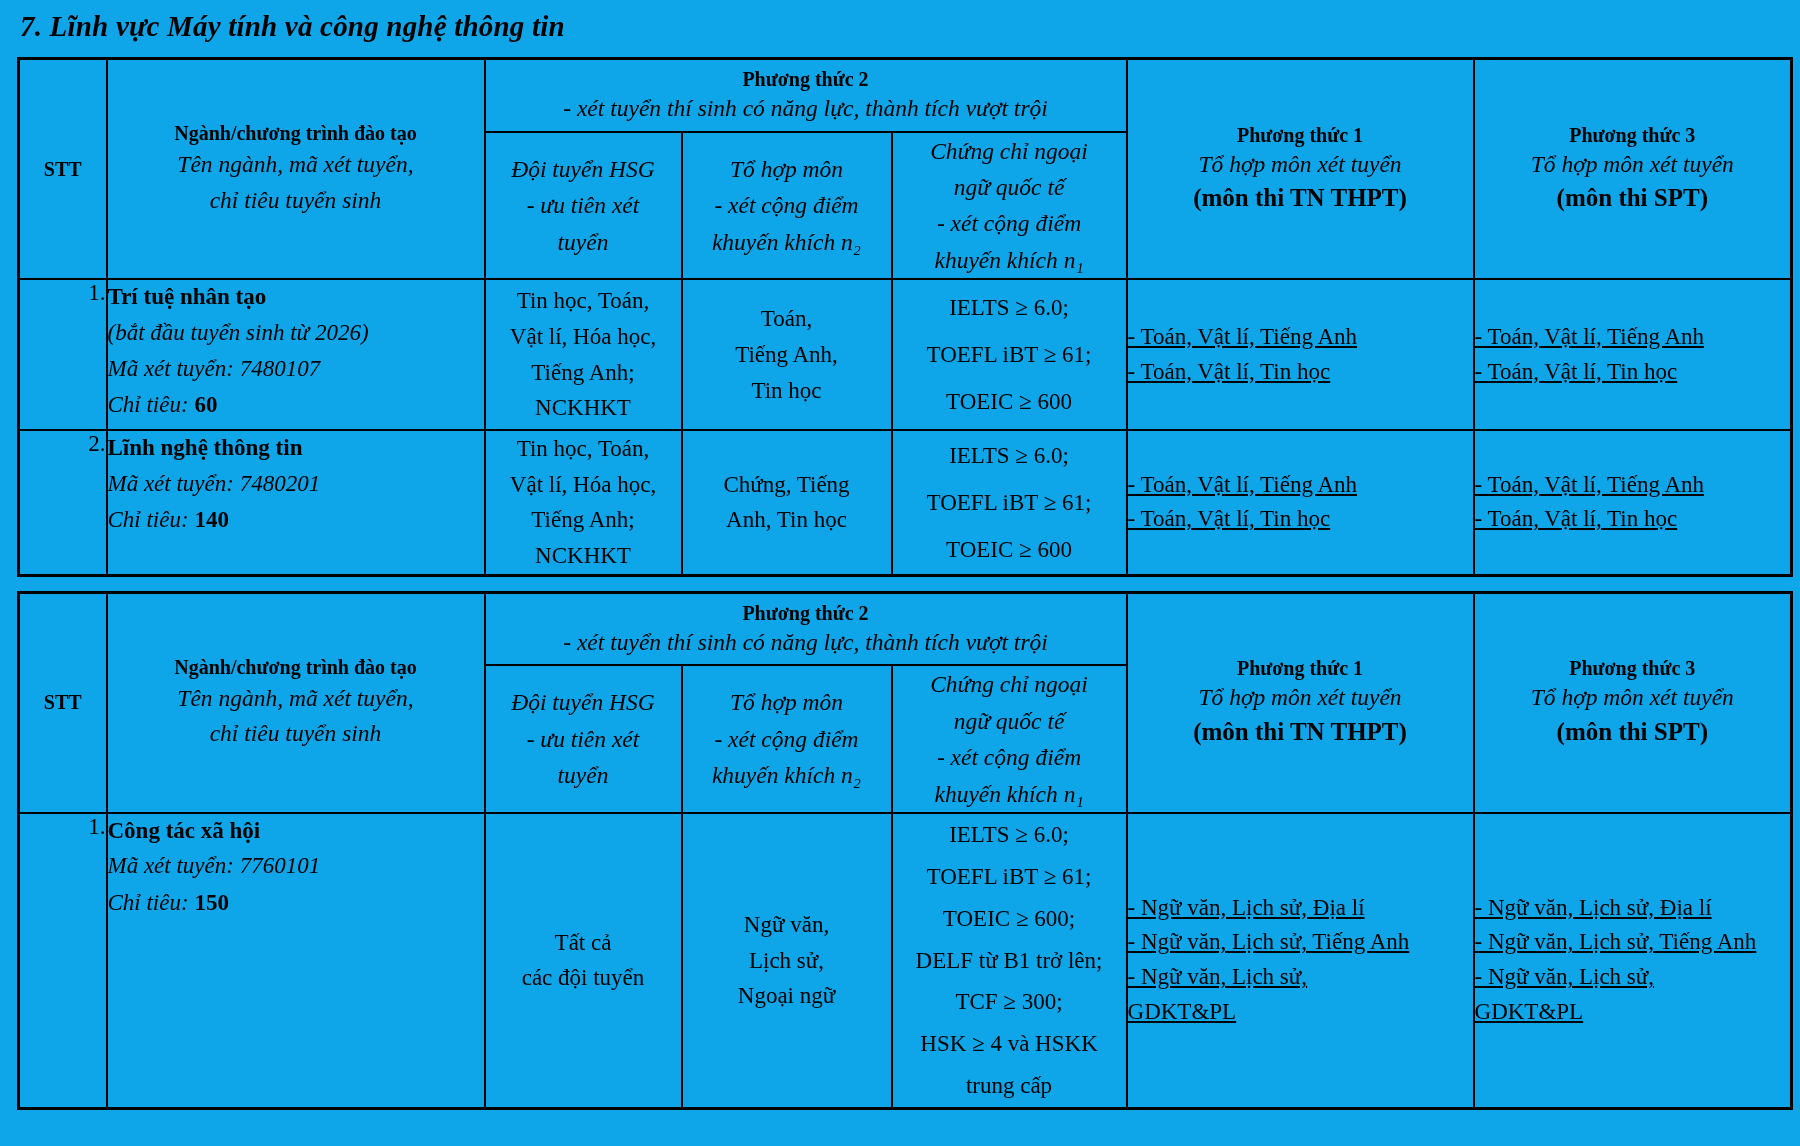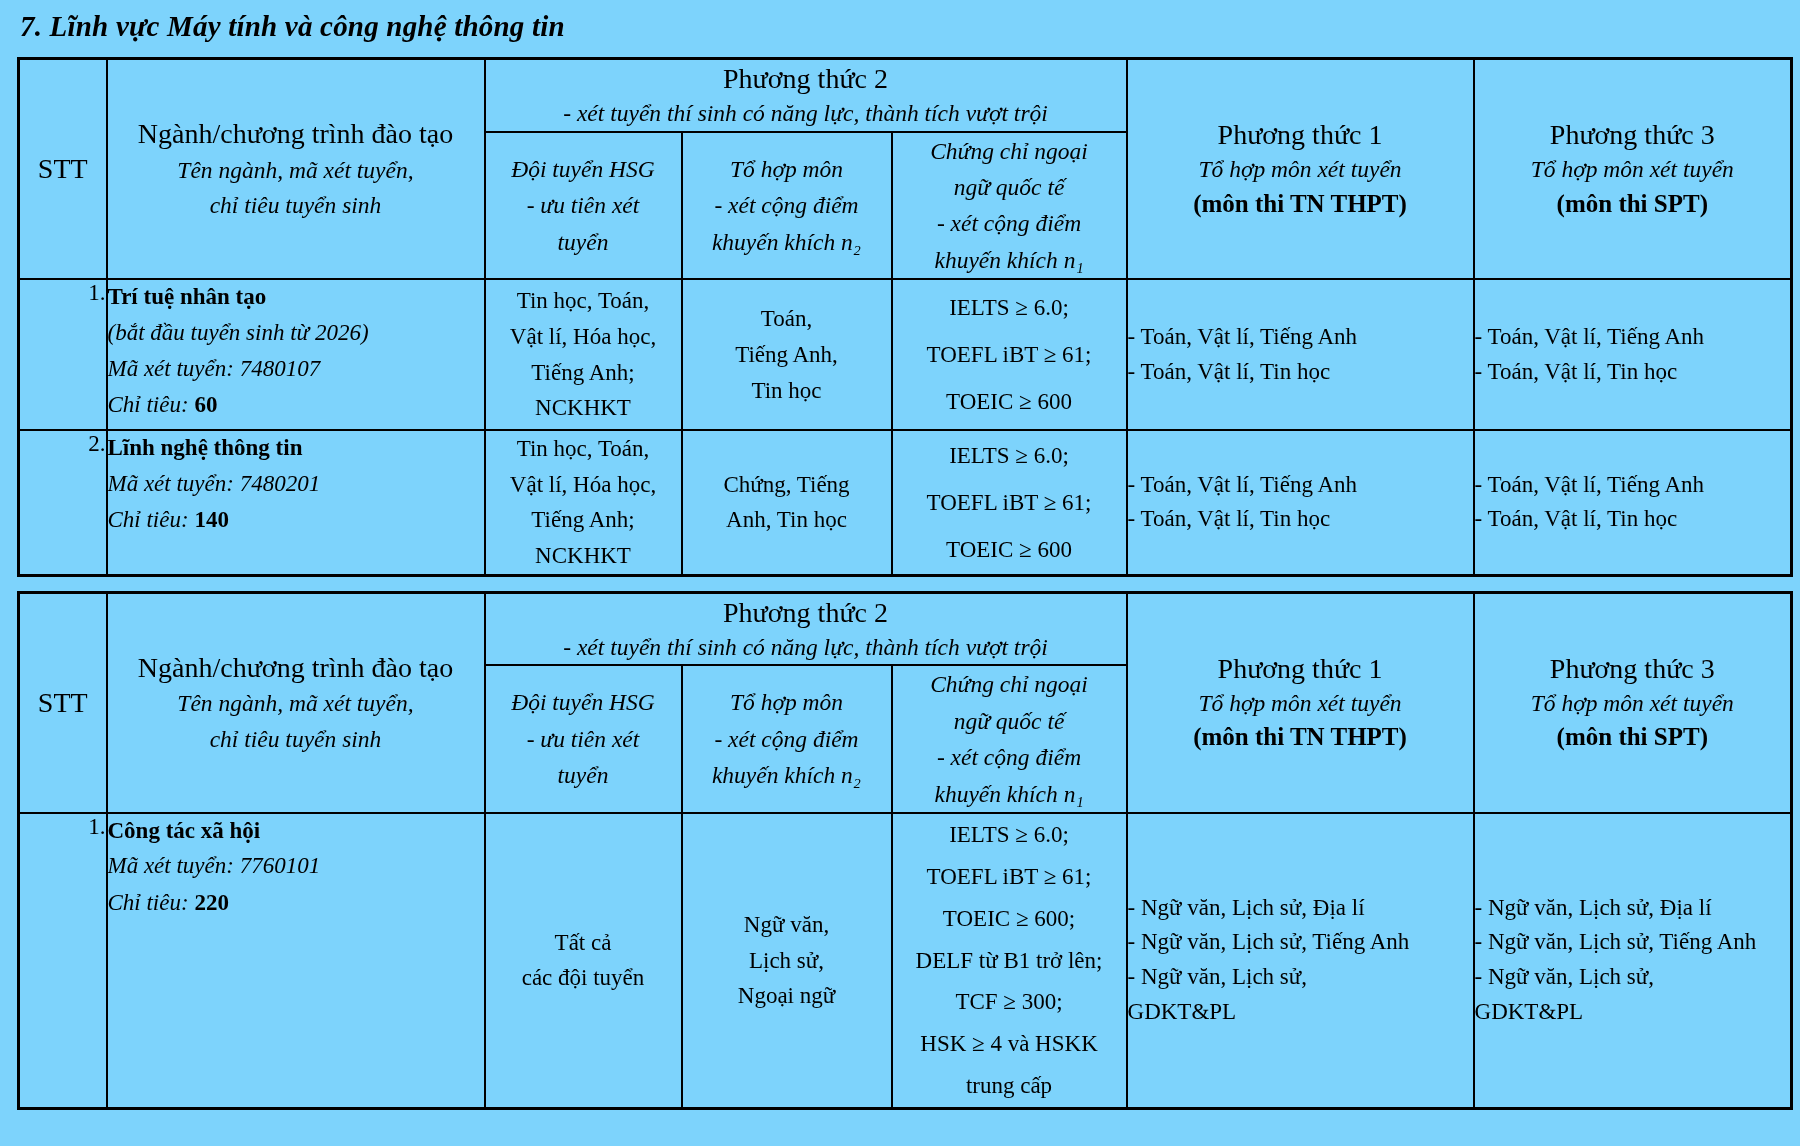--- a/index.html
+++ b/index.html
@@ -5,21 +5,21 @@
   html, body {
     margin: 0;
     padding: 0;
     background: #ffffff;
     color: #000000;
     font-family: "Liberation Serif", "DejaVu Serif", serif;
   }
   .page {
     width: 1800px;
     height: 1146px;
-    background: #7dd3fc;
+    background: #0ea5e9;
     overflow: hidden;
     box-sizing: border-box;
   }
   .section-title {
     font-weight: bold;
     font-style: italic;
     font-size: 29px;
     margin: 10px 0 0 20px;
     letter-spacing: 0.2px;
   }
@@ -42,22 +42,22 @@
 
   .pre { white-space: pre-line; }
 
   
   .h-cell {
     text-align: center;
     vertical-align: middle;
     line-height: 1.5;
   }
   .h-title {
-    font-weight: normal;
-    font-size: 28px;
+    font-weight: bold;
+    font-size: 20px;
     line-height: 1.35;
   }
   .h-italic {
     font-style: italic;
     font-size: 23.5px;
     line-height: 1.35;
   }
   .h-note {
     font-size: 25px;
     line-height: 1.45;
@@ -107,20 +107,21 @@
     vertical-align: middle;
     line-height: 1.55;
   }
   .lh-t1cert { line-height: 2.05; }
   .lh-t2cert { line-height: 1.82; }
   .c-list {
     text-align: left;
     vertical-align: middle;
     padding-left: 13px;
     line-height: 1.52;
+    text-decoration: underline;
   }
 
   
   tr.r-ha  { height: 73px; }
   tr.r-hb1 { height: 137px; }
   tr.r-hb2 { height: 139px; }
   tr.r-d1  { height: 151px; }
   tr.r-d2  { height: 130px; }
   tr.r-d3  { height: 293px; }
 </style>
@@ -274,21 +275,21 @@
 ngữ quốc tế
 - xét cộng điểm
 khuyến khích n₁</td>
       </tr>
 
       <tr class="r-d3">
         <td class="c-stt">1.</td>
         <td class="c-prog">
           <div class="prog-name">Công tác xã hội</div>
           <div class="prog-line">Mã xét tuyển: 7760101</div>
-          <div class="prog-line"><span>Chỉ tiêu: </span><span class="val">220</span></div>
+          <div class="prog-line"><span>Chỉ tiêu: </span><span class="val">150</span></div>
         </td>
         <td class="c-mid pre">Tất cả
 các đội tuyển</td>
         <td class="c-mid pre">Ngữ văn,
 Lịch sử,
 Ngoại ngữ</td>
         <td class="c-mid pre lh-t2cert">IELTS ≥ 6.0;
 TOEFL iBT ≥ 61;
 TOEIC ≥ 600;
 DELF từ B1 trở lên;

